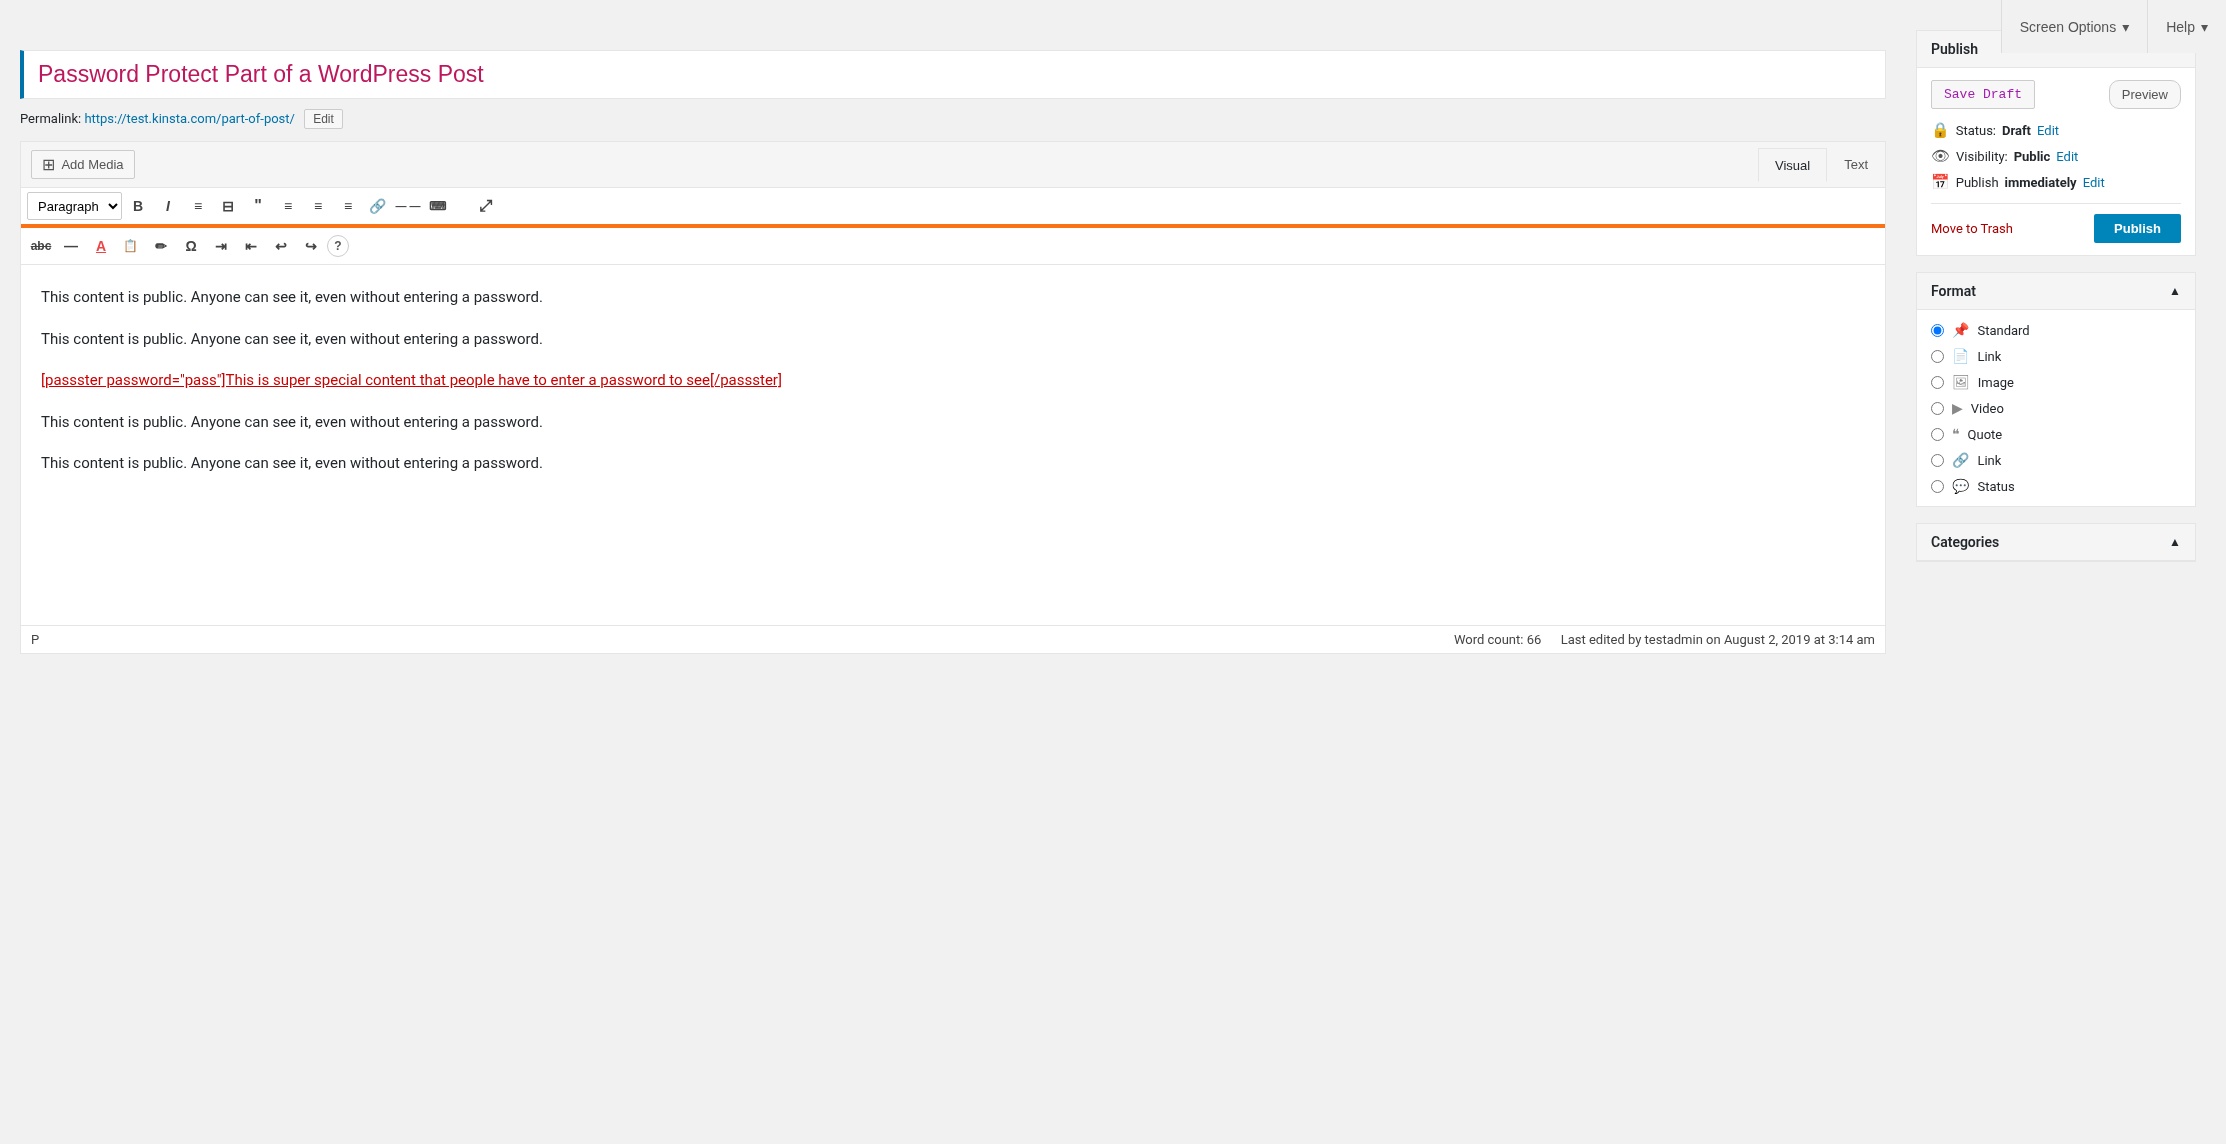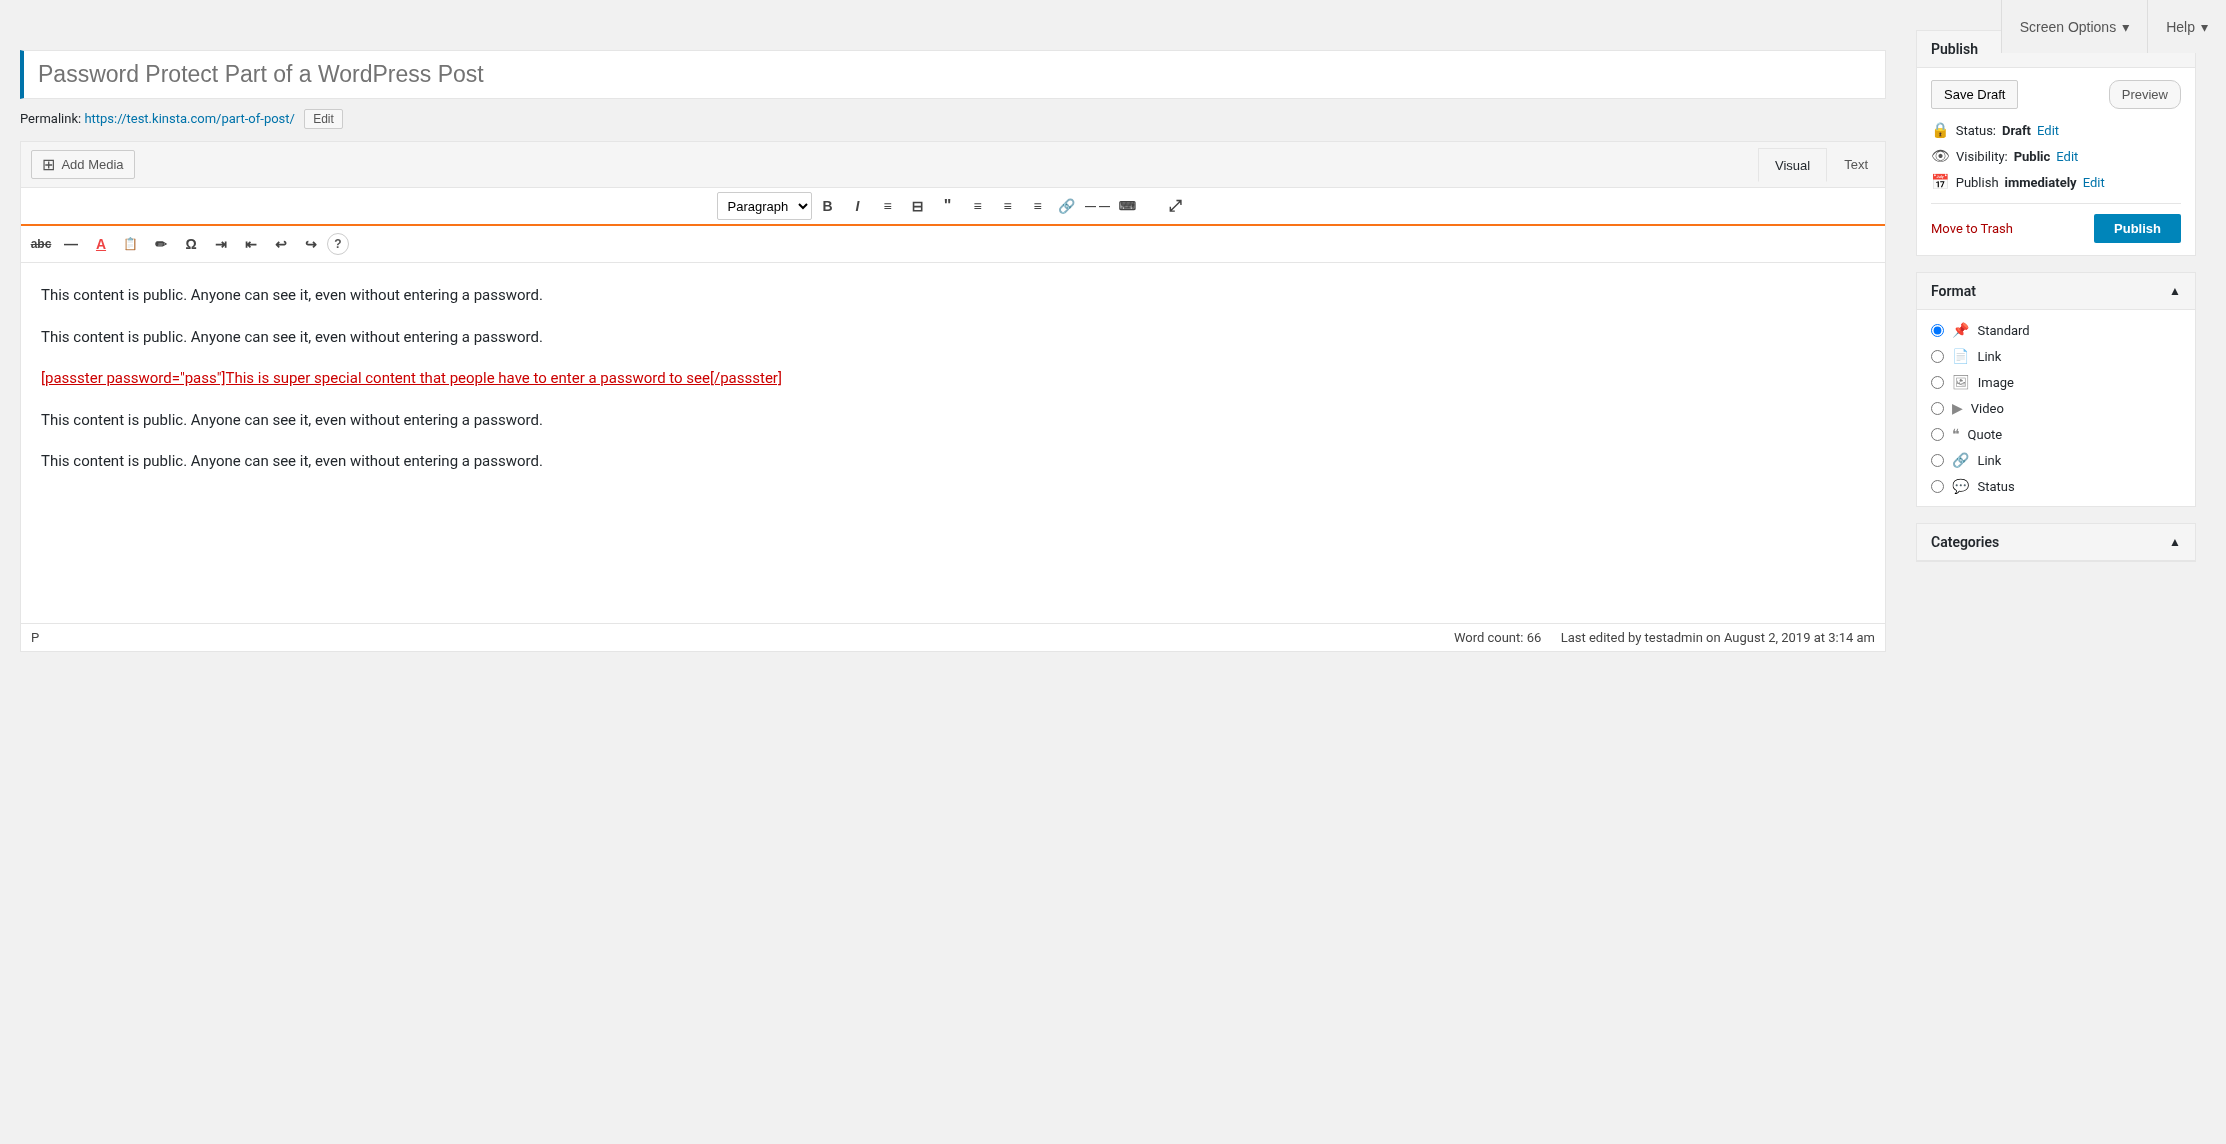--- a/index.html
+++ b/index.html
@@ -25,21 +25,21 @@
       padding: 4px 10px; font-size: 13px; border: 1px solid #0073aa; background: #fff;
       color: #0073aa; cursor: pointer; border-radius: 2px; text-decoration: none;
     }
 
     .post-title-wrap {
       background: #fff; border: 1px solid #e5e5e5; padding: 10px 14px;
       margin-bottom: 10px; border-left: 4px solid #0073aa;
     }
     .post-title-input {
       width: 100%; border: none; outline: none; font-size: 23px; font-weight: 300;
-      color: #737373; background: transparent;
+      color: #be185d; background: transparent;
     }
 
     .permalink-bar { margin-bottom: 12px; font-size: 13px; color: #23282d; }
     .permalink-bar a { color: #0073aa; text-decoration: none; }
     .permalink-edit-btn {
       margin-left: 6px; padding: 2px 8px; font-size: 12px; border: 1px solid #ccc;
       background: #f7f7f7; cursor: pointer; border-radius: 2px; color: #555;
     }
 
     .editor-wrap { background: #fff; border: 1px solid #e5e5e5; }
@@ -54,21 +54,21 @@
       margin-bottom: -1px; position: relative;
     }
 
     .add-media-bar { padding: 8px 10px; border-bottom: 1px solid #e5e5e5; display: flex; align-items: center; }
     .add-media-btn {
       display: flex; align-items: center; gap: 6px; padding: 4px 10px;
       border: 1px solid #ccc; background: #f7f7f7; cursor: pointer; border-radius: 2px;
       font-size: 13px; color: #555;
     }
 
-    .toolbar1 { display: flex; align-items: center; padding: 4px 6px; border-bottom: 2px solid #f97316; gap: 20px; flex-wrap: wrap; justify-content: center; }
+    .toolbar1 { display: flex; align-items: center; padding: 4px 6px; border-bottom: 4px solid #f97316; gap: 20px; flex-wrap: wrap; justify-content: flex-start; }
     .toolbar1-left { display: flex; align-items: center; gap: 2px; flex-wrap: wrap; }
     .tb-btn {
       width: 28px; height: 28px; display: flex; align-items: center; justify-content: center;
       border: 1px solid transparent; background: transparent; cursor: pointer; border-radius: 2px;
       font-size: 14px; color: #444; font-weight: bold;
     }
     .tb-select {
       height: 28px; padding: 0 6px; border: 1px solid #ccc; background: #fff;
       font-size: 13px; border-radius: 2px; cursor: pointer;
     }
@@ -95,21 +95,21 @@
     .sidebar-box-header {
       padding: 10px 14px; font-size: 14px; font-weight: 600; color: #23282d;
       border-bottom: 1px solid #e5e5e5; display: flex; justify-content: space-between; align-items: center;
       background: #f5f5f5; cursor: pointer;
     }
     .sidebar-box-content { padding: 12px 14px; }
 
     .publish-btns { display: flex; justify-content: space-between; margin-bottom: 12px; }
     .save-draft-btn {
       padding: 6px 12px; border: 1px solid #ccc; background: #f7f7f7;
-      cursor: pointer; font-size: 13px; border-radius: 2px; color: #000000;
+      cursor: pointer; font-size: 13px; border-radius: 2px; color: #a21caf; font-family: Liberation Mono, monospace;
     }
     .preview-btn {
       padding: 6px 12px; border: 1px solid #ccc; background: #f7f7f7;
       cursor: pointer; font-size: 13px; border-radius: 10px; color: #555;
     }
 
     .publish-meta { font-size: 13px; margin-bottom: 8px; display: flex; align-items: center; gap: 6px; }
     .publish-meta a { color: #0073aa; text-decoration: none; }
     .meta-icon { font-size: 15px; color: #555; }
 

